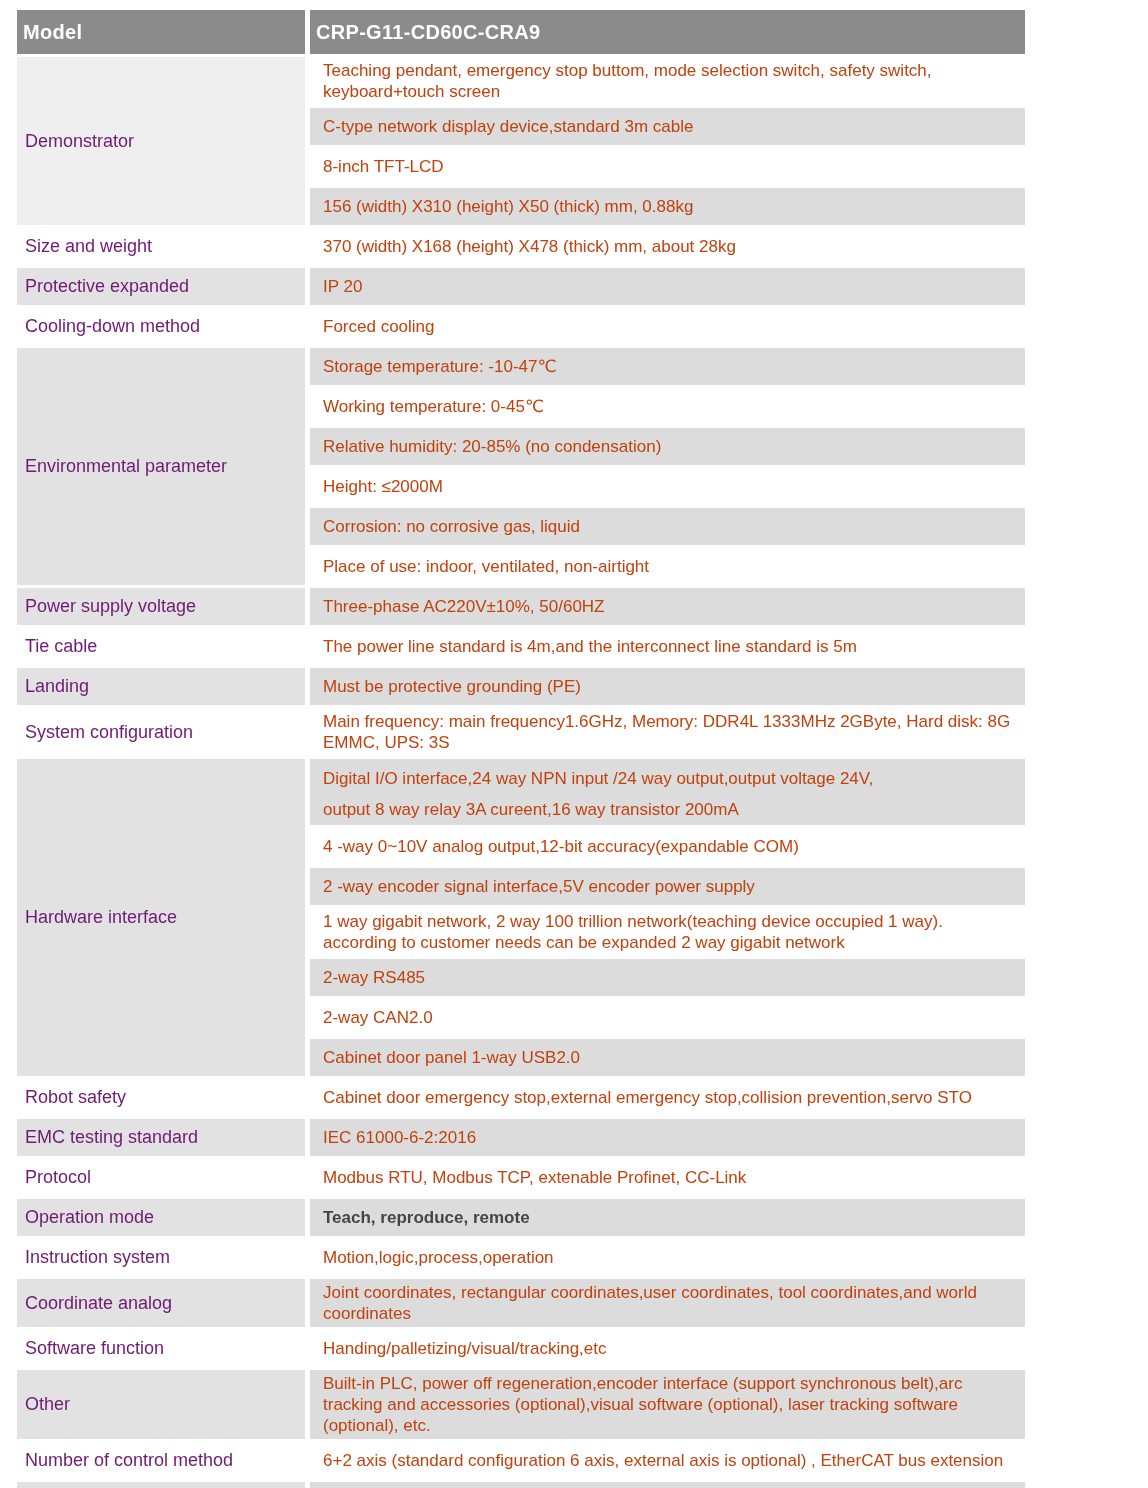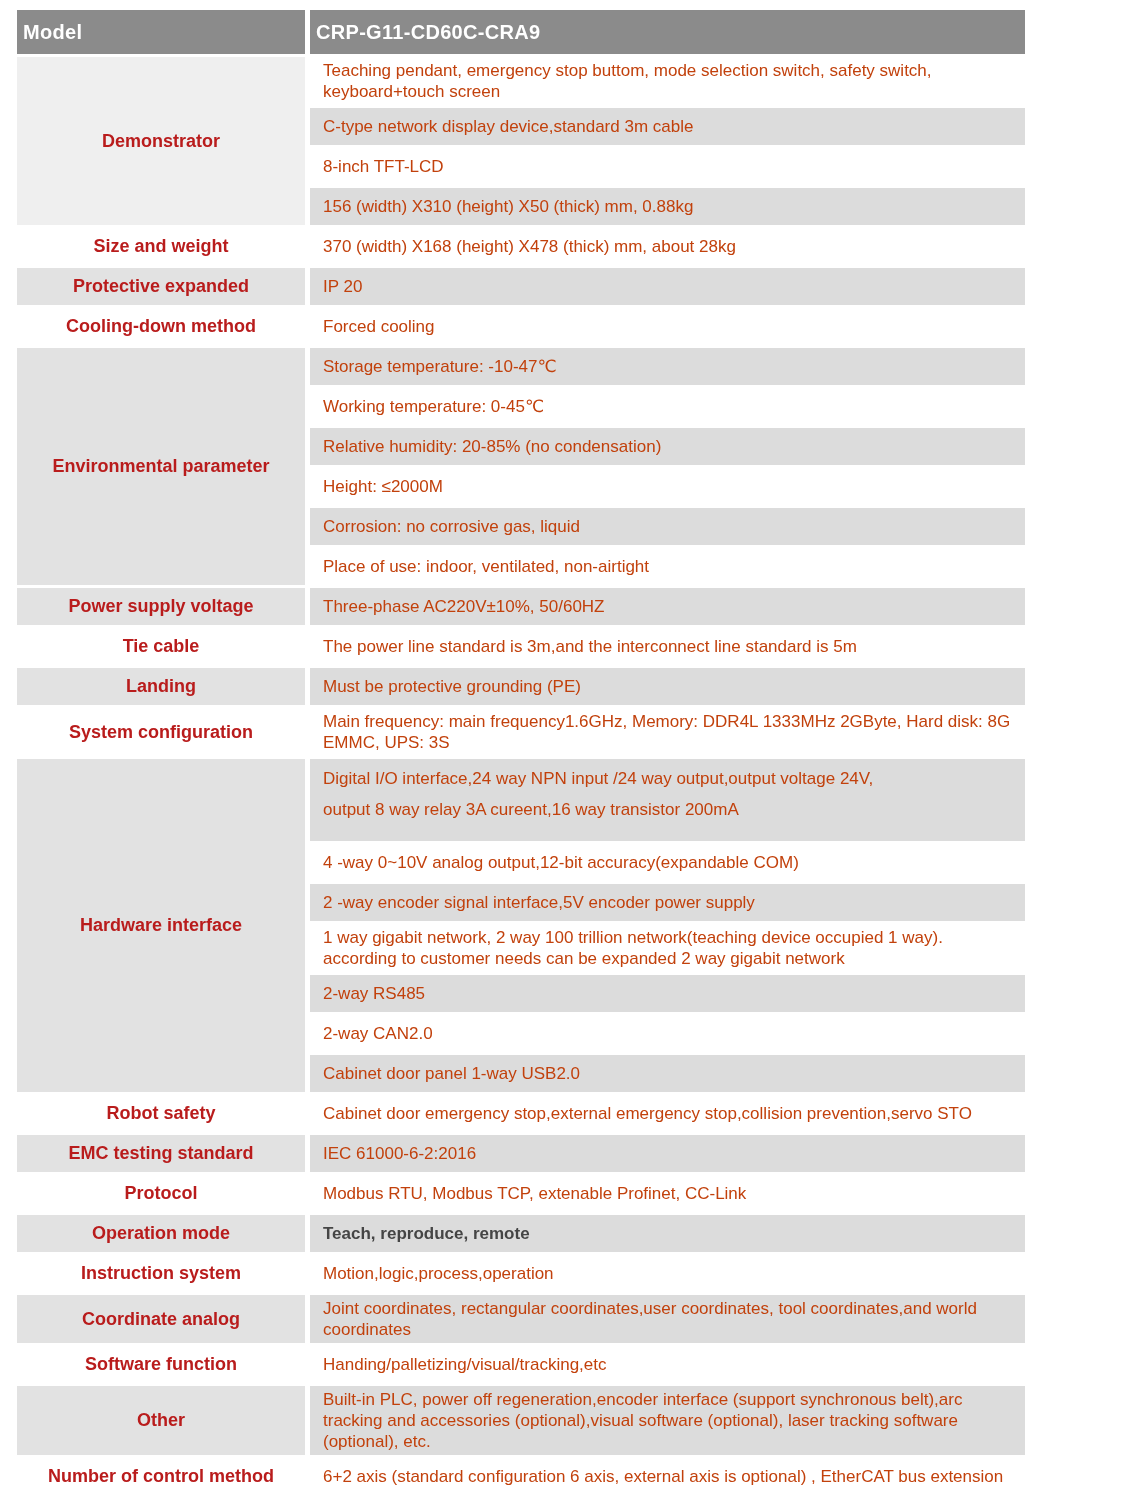--- a/index.html
+++ b/index.html
@@ -35,23 +35,23 @@
     padding: 0 6px;
     letter-spacing: 0.3px;
   }
 
   td {
     vertical-align: middle;
     font-size: 17px;
     background: #ffffff;
   }
   td.lbl {
-    text-align: center;
-    font-weight: bold;
-    color: #b91c1c;
+    text-align: left;
+    font-weight: normal;
+    color: #701a75;
     padding: 8px 8px;
     line-height: 21px;
     font-size: 18px;
   }
   td.val {
     text-align: left;
     color: #c2410c;
     padding: 8px 13px;
     line-height: 21px;
   }
@@ -59,21 +59,21 @@
   tbody tr:nth-child(even) td.val { background: #dcdcdc; }
   tbody tr:nth-child(even) td.lbl { background: #e2e2e2; }
   
   tbody tr td.grp { background: #efefef; }
 
   td.t   { padding-top: 3px; padding-bottom: 3px; }        
   td.spread {                                              
     white-space: pre-line;
     line-height: 31px;
     padding-top: 4px;
-    padding-bottom: 16px;
+    padding-bottom: 0;
   }
   td.b { font-weight: bold; color: #454545; margin-top: 24px; }
 </style>
 </head>
 <body>
 
 <div class="page">
   <table class="spec">
     <colgroup>
       <col class="c-label">
@@ -129,21 +129,21 @@
       </tr>
       <tr>
         <td class="val">Place of use:  indoor, ventilated, non-airtight</td>
       </tr>
       <tr>
         <td class="lbl">Power supply voltage</td>
         <td class="val">Three-phase AC220V±10%,  50/60HZ</td>
       </tr>
       <tr>
         <td class="lbl">Tie cable</td>
-        <td class="val">The power line standard is 3m,and the interconnect line standard is 5m</td>
+        <td class="val">The power line standard is 4m,and the interconnect line standard is 5m</td>
       </tr>
       <tr>
         <td class="lbl">Landing</td>
         <td class="val">Must be protective grounding (PE)</td>
       </tr>
       <tr>
         <td class="lbl">System configuration</td>
         <td class="val t">Main frequency:  main frequency1.6GHz,  Memory:  DDR4L 1333MHz 2GByte, Hard disk:  8G EMMC,  UPS:  3S</td>
       </tr>
       <tr>

